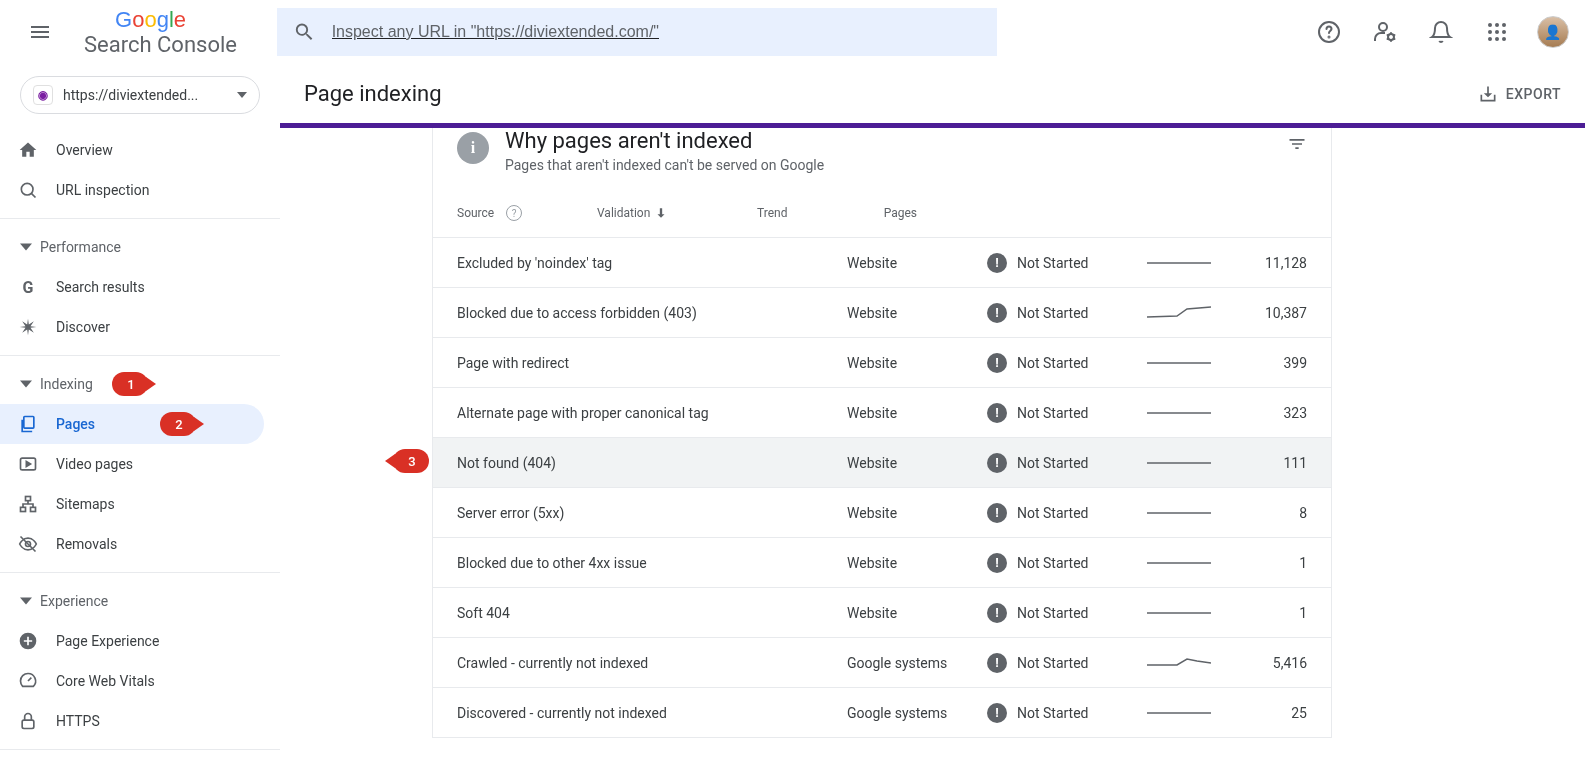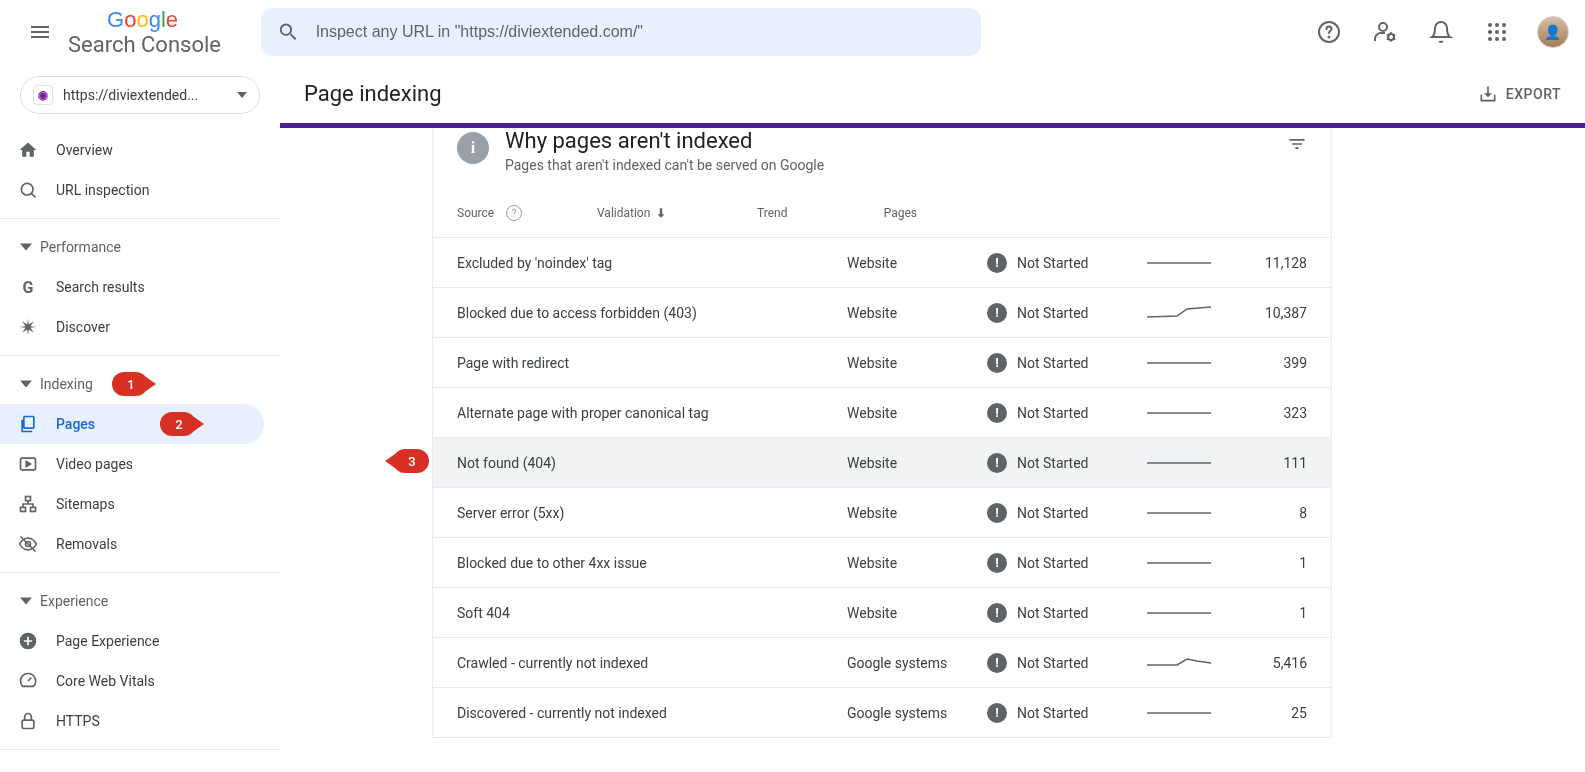--- a/index.html
+++ b/index.html
@@ -1,21 +1,21 @@
 <!DOCTYPE html>
 <html><head>
 <meta charset="utf-8">
 <style>
 * { box-sizing: border-box; margin: 0; padding: 0; }
 body { font-family: 'Google Sans', Roboto, Arial, sans-serif; background: #fff; color: #202124; overflow: hidden; width: 1585px; height: 772px; }
 .header { height: 64px; display: flex; align-items: center; padding: 0 16px; background: #fff; }
 .menu-btn { width: 48px; height: 48px; display: flex; align-items: center; justify-content: center; border-radius: 50%; cursor: pointer; color: #5f6368; }
 .logo-wrap { display: flex; align-items: center; margin-left: 4px; margin-right: 40px; flex-direction: column; }
-.logo-text { font-size: 22px; font-weight: 400; color: #5f6368; margin-left: 0; }
-.search-bar { background: #e8f0fe; height: 48px; border-radius: 12px; width: 720px; display: flex; align-items: center; padding: 0 16px; }
+.logo-text { font-size: 22px; font-weight: 400; color: #5f6368; margin-left: 16px; }
+.search-bar { background: #e8f0fe; height: 48px; border-radius: 0; width: 720px; display: flex; align-items: center; padding: 0 16px; text-decoration: underline; }
 .search-bar svg { color: #5f6368; margin-right: 16px; }
 .search-bar input { border: none; background: transparent; outline: none; font-size: 16px; color: #5f6368; width: 100%; }
 .search-bar input::placeholder { color: #5f6368; }
 .header-icons { margin-left: auto; display: flex; align-items: center; gap: 8px; }
 .hicon { width: 48px; height: 48px; display: flex; align-items: center; justify-content: center; border-radius: 50%; cursor: pointer; color: #5f6368; }
 .avatar { width: 32px; height: 32px; border-radius: 50%; background: linear-gradient(#d9bfa6, #a67c52); margin-left: 8px; cursor: pointer; border: 1px solid #ccc; display:flex; align-items:center; justify-content:center; font-size:14px; color:#333;}
 .main { display: flex; height: calc(772px - 64px); }
 .sidebar { width: 280px; padding-top: 8px; height:100%; overflow-y:auto; }
 .property-selector { margin: 4px 20px 16px 20px; height: 38px; border: 1px solid #dadce0; border-radius: 20px; display: flex; align-items: center; padding: 0 12px; cursor: pointer; }
 .prop-icon { width: 20px; height: 20px; border-radius: 4px; background: #fff; border: 1px solid #e0e0e0; display:flex; align-items:center; justify-content:center; margin-right:10px; color:#7b1fa2; font-size:12px; font-weight:bold;}

